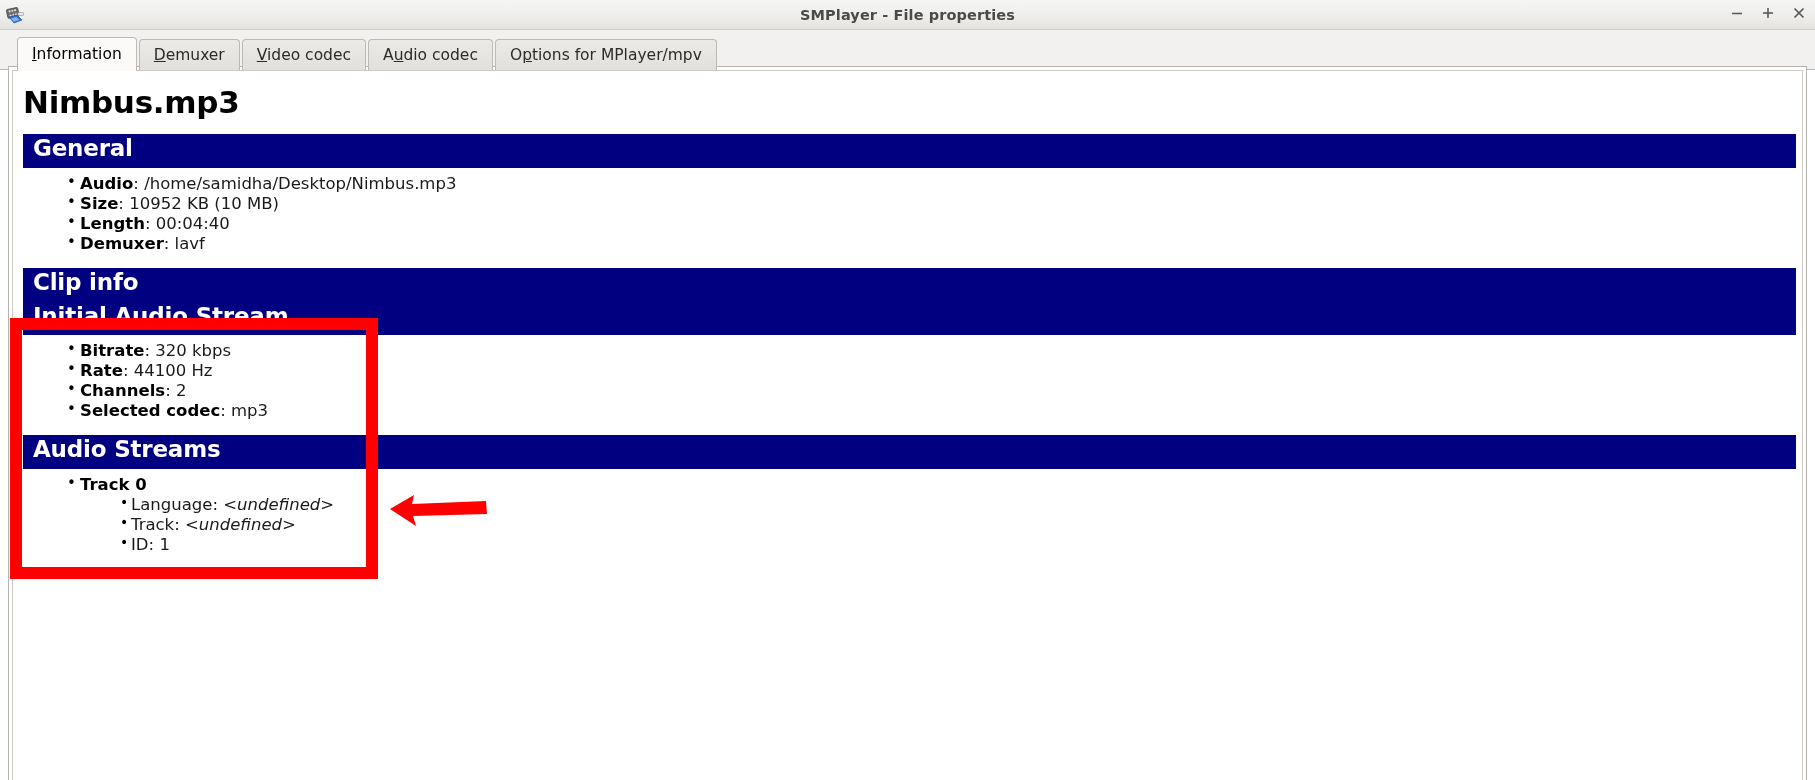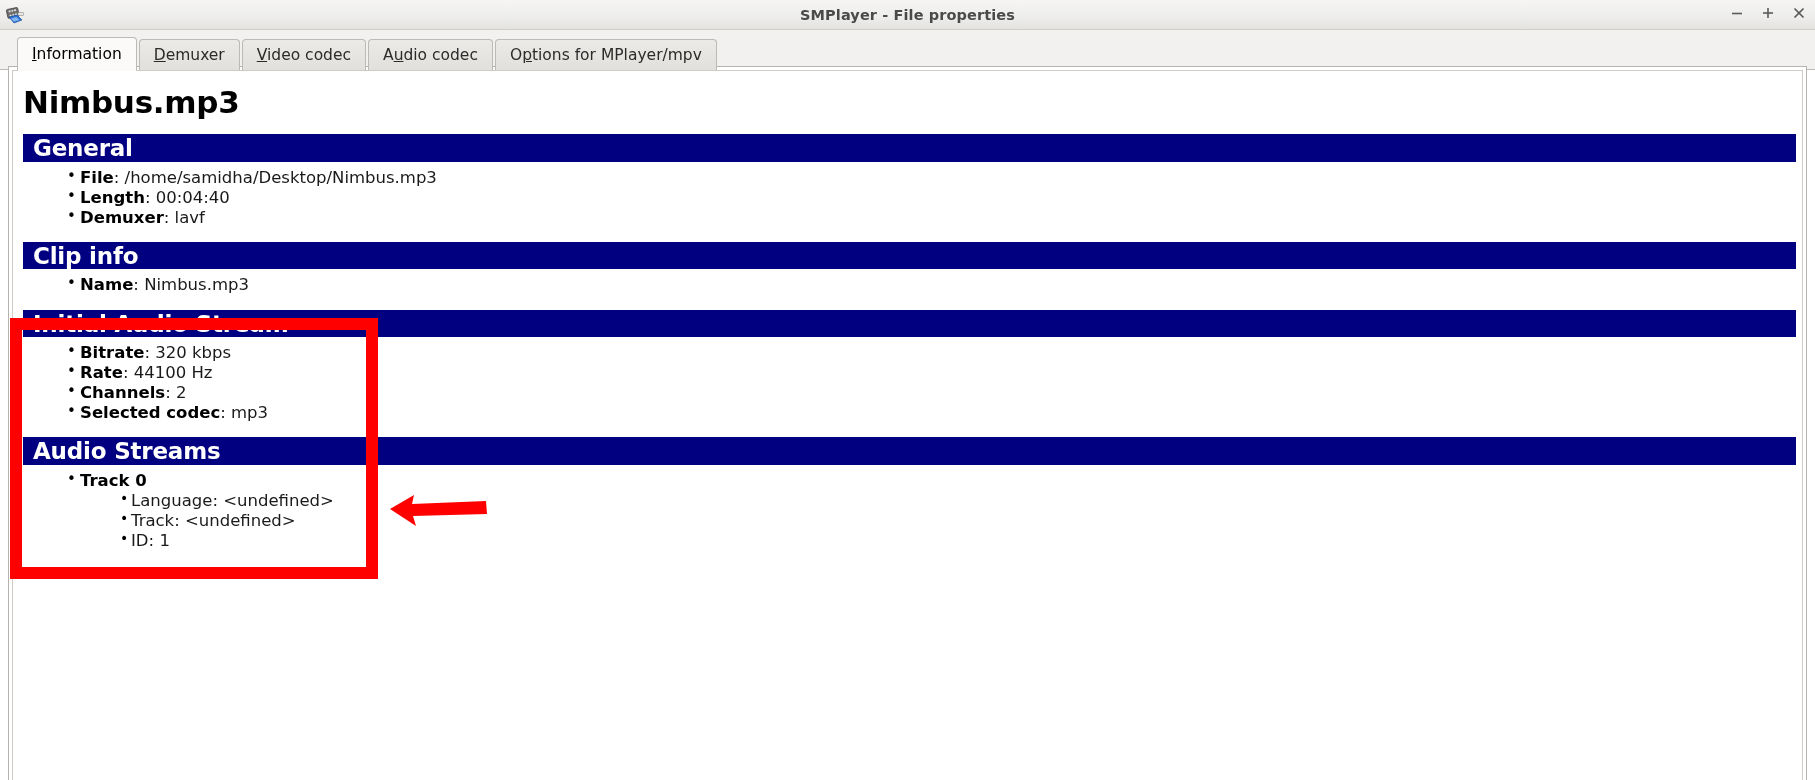--- a/index.html
+++ b/index.html
@@ -146,21 +146,21 @@
     color: #000;
     margin: 3px 0 14px 10px;
     letter-spacing: -0.3px;
   }
 
   .section-bar {
     background: #000080;
     color: #ffffff;
     font-size: 23px;
     font-weight: bold;
-    padding: 1px 0 0 10px;
+    padding: 1px 0 6px 10px;
     margin: 0 6px 0 10px;
     letter-spacing: -0.2px;
     line-height: 1.16;
   }
 
   .section-body {
     padding: 6px 0 14px 0;
   }
 
   ul.items {
@@ -199,21 +199,21 @@
     padding-left: 11px;
     white-space: nowrap;
   }
   ul.subitems li::before {
     content: "\2022";
     position: absolute;
     left: 0;
     top: -1px;
     font-size: 14px;
   }
-  .undef { }
+  .undef { font-style: italic; }
 
   
   .annot-rect {
     position: absolute;
     border: 12px solid #fe0000;
     box-sizing: border-box;
     pointer-events: none;
     z-index: 50;
   }
   .annot-arrow {
@@ -284,32 +284,28 @@
 
 <div class="content-frame">
   <div class="content-inner">
     <div class="doc">
 
       <div class="doc-title">Nimbus.mp3</div>
 
       <div class="section-bar" style="background: rgb(0, 0, 128); color: rgb(255, 255, 255);">General</div>
       <div class="section-body">
         <ul class="items">
-            <li><b>File</b><span>: /home/samidha/Desktop/Nimbus.mp3</span></li>
+            <li><b>Audio</b><span>: /home/samidha/Desktop/Nimbus.mp3</span></li>
+            <li><b>Size</b><span>: 10952 KB (10 MB)</span></li>
             <li><b>Length</b><span>: 00:04:40</span></li>
             <li><b>Demuxer</b><span>: lavf</span></li>
           </ul>
       </div>
 
       <div class="section-bar" style="background: rgb(0, 0, 128); color: rgb(255, 255, 255);">Clip info</div>
-      <div class="section-body">
-        <ul class="items">
-            <li><b>Name</b><span>: Nimbus.mp3</span></li>
-          </ul>
-      </div>
 
       <div class="section-bar" style="background: rgb(0, 0, 128); color: rgb(255, 255, 255);">Initial Audio Stream</div>
       <div class="section-body">
         <ul class="items">
             <li><b>Bitrate</b><span>: 320 kbps</span></li>
             <li><b>Rate</b><span>: 44100 Hz</span></li>
             <li><b>Channels</b><span>: 2</span></li>
             <li><b>Selected codec</b><span>: mp3</span></li>
           </ul>
       </div>

